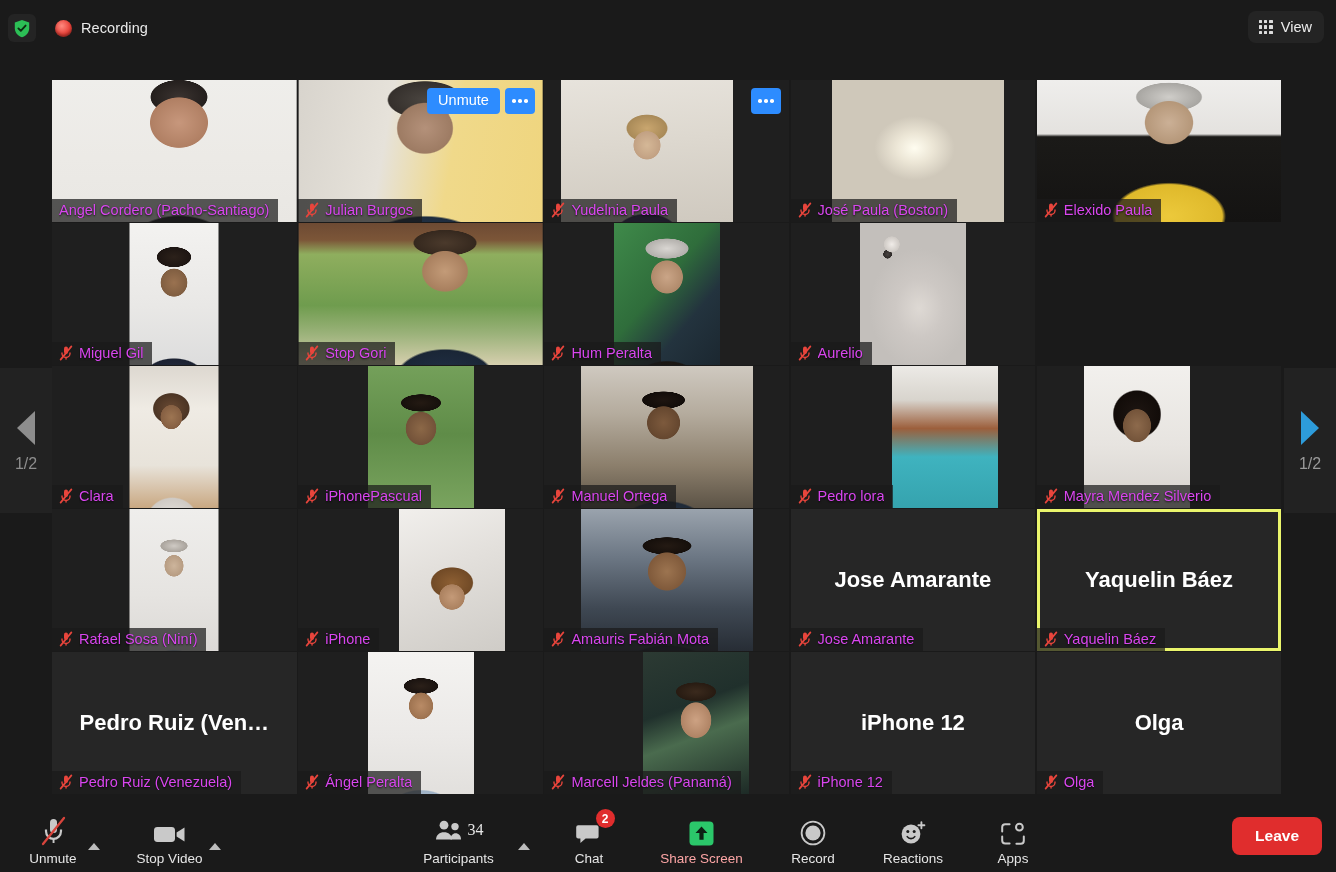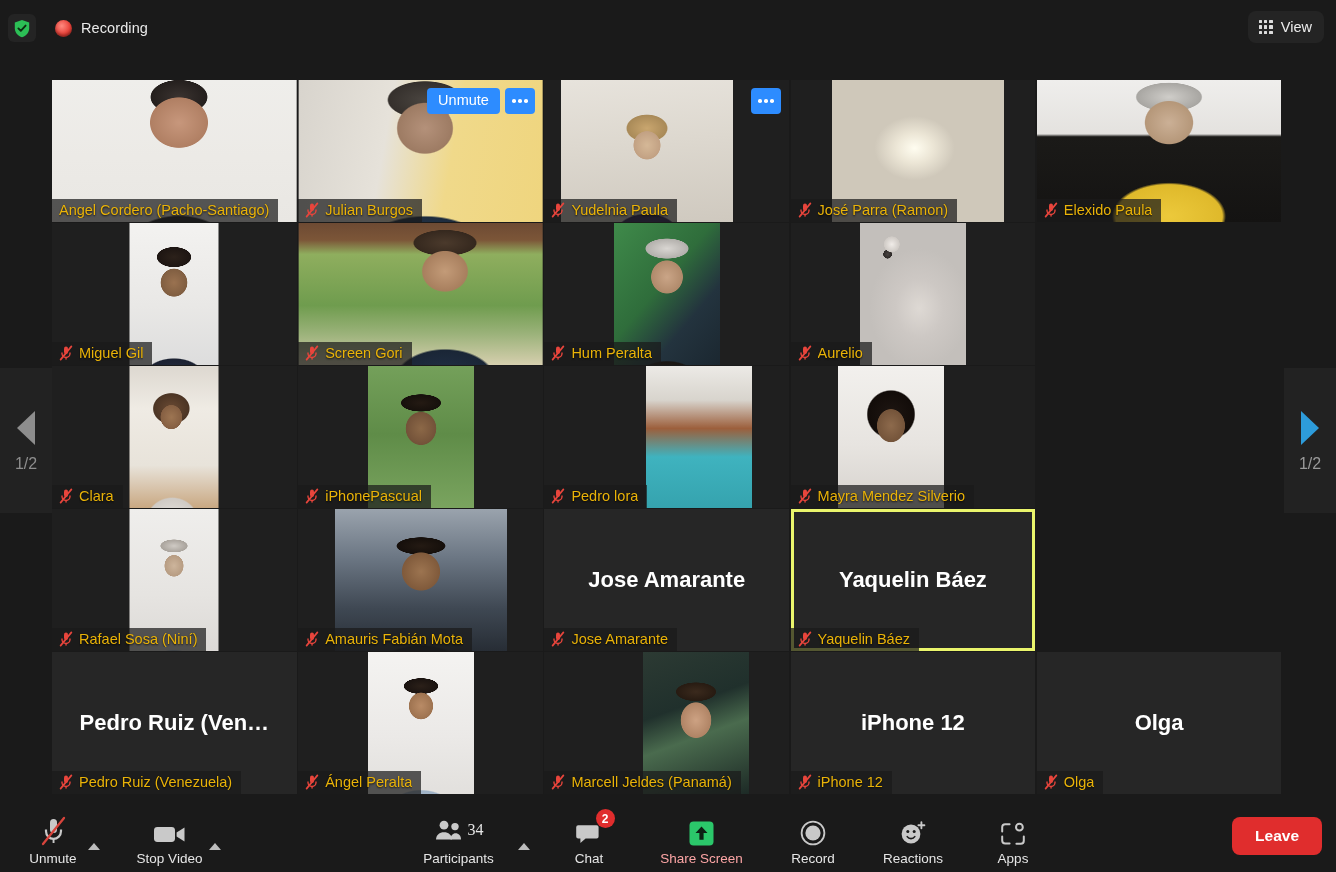--- a/index.html
+++ b/index.html
@@ -82,21 +82,21 @@
   
   .nameplate{
     position:absolute;left:0;bottom:0;
     display:flex;align-items:center;gap:6px;
     padding:3px 9px 4px 7px;
     background:rgba(26,26,26,.72);
     max-width:97%;
     box-sizing:border-box;
   }
   .nameplate .nm{
-    font-size:14.5px;color:#eab308;white-space:nowrap;
+    font-size:14.5px;color:#d946ef;white-space:nowrap;
     overflow:hidden;text-overflow:ellipsis;
     text-shadow:0 1px 2px rgba(0,0,0,.8);
   }
   
   .bigname{
     position:absolute;left:0;right:0;top:50%;transform:translateY(-50%);
     text-align:center;font-size:22px;font-weight:bold;color:#fff;
     padding:0 10px;white-space:nowrap;overflow:hidden;text-overflow:ellipsis;
     box-sizing:border-box;
   }
@@ -274,21 +274,21 @@
         <span class="mute">
           <svg width="14" height="16" viewBox="0 0 14 16">
               <g fill="#e8453c">
                 <rect x="5" y="1.4" width="4" height="7.6" rx="2"></rect>
                 <path d="M3 7.4v1.1a4 4 0 0 0 8 0V7.4" fill="none" stroke="#e8453c" stroke-width="1.4"></path>
                 <rect x="6.4" y="12" width="1.3" height="2.6"></rect>
               </g>
               <path d="M1.6 14.6 L12.4 1.4" stroke="#e8453c" stroke-width="1.7" stroke-linecap="round"></path>
             </svg>
         </span>
-        <span class="nm">José Parra (Ramon)</span>
+        <span class="nm">José Paula (Boston)</span>
       </div>
     </div>
 
     <div class="tile">
       <div class="feed w-full" style="background:
             linear-gradient(180deg,#efeeec 0%,#e4e2df 38%,#1b1a18 40%,#141312 100%);"></div>
       <div class="feed w-lg" style="left:54%;background:
             radial-gradient(ellipse 38px 34px at 50% 30%,#cbb096 0%,#b59779 62%,transparent 65%),
             radial-gradient(ellipse 46px 20px at 50% 12%,#cfcdc9 0%,#a8a6a2 70%,transparent 73%),
             radial-gradient(ellipse 74px 44px at 50% 96%,#ecc93b 0%,#dfb92b 72%,transparent 77%);"></div>
@@ -343,21 +343,21 @@
         <span class="mute">
           <svg width="14" height="16" viewBox="0 0 14 16">
               <g fill="#e8453c">
                 <rect x="5" y="1.4" width="4" height="7.6" rx="2"></rect>
                 <path d="M3 7.4v1.1a4 4 0 0 0 8 0V7.4" fill="none" stroke="#e8453c" stroke-width="1.4"></path>
                 <rect x="6.4" y="12" width="1.3" height="2.6"></rect>
               </g>
               <path d="M1.6 14.6 L12.4 1.4" stroke="#e8453c" stroke-width="1.7" stroke-linecap="round"></path>
             </svg>
         </span>
-        <span class="nm">Screen Gori</span>
+        <span class="nm">Stop Gori</span>
       </div>
     </div>
 
 
     <div class="tile">
       <div class="feed w-md" style="background:
             linear-gradient(130deg,#3f8a4a 0%,#2f6d3b 44%,#23333e 70%,#1b2730 100%);"></div>
       <div class="feed w-md" style="background:
             radial-gradient(ellipse 25px 26px at 50% 38%,#caa587 0%,#b08a6b 62%,transparent 65%),
             radial-gradient(ellipse 30px 14px at 50% 18%,#d9d6d2 0%,#b3b0ac 70%,transparent 73%),
@@ -439,20 +439,41 @@
                 <path d="M3 7.4v1.1a4 4 0 0 0 8 0V7.4" fill="none" stroke="#e8453c" stroke-width="1.4"></path>
                 <rect x="6.4" y="12" width="1.3" height="2.6"></rect>
               </g>
               <path d="M1.6 14.6 L12.4 1.4" stroke="#e8453c" stroke-width="1.7" stroke-linecap="round"></path>
             </svg>
         </span>
         <span class="nm">iPhonePascual</span>
       </div>
     </div>
 
+    <div class="tile">
+      <div class="feed w-lg" style="background:
+            linear-gradient(180deg,#cfc9c0 0%,#b4ab9d 34%,#8c7f6c 70%,#5c5346 100%);"></div>
+      <div class="feed w-lg" style="background:
+            radial-gradient(ellipse 26px 26px at 48% 40%,#7d5a3d 0%,#65472f 62%,transparent 65%),
+            radial-gradient(ellipse 30px 12px at 48% 24%,#1e1510 0%,#120c09 70%,transparent 73%),
+            radial-gradient(ellipse 62px 40px at 48% 116%,#2c3a4d 0%,#1f2a38 72%,transparent 76%);"></div>
+      <div class="nameplate">
+        <span class="mute">
+          <svg width="14" height="16" viewBox="0 0 14 16">
+              <g fill="#e8453c">
+                <rect x="5" y="1.4" width="4" height="7.6" rx="2"></rect>
+                <path d="M3 7.4v1.1a4 4 0 0 0 8 0V7.4" fill="none" stroke="#e8453c" stroke-width="1.4"></path>
+                <rect x="6.4" y="12" width="1.3" height="2.6"></rect>
+              </g>
+              <path d="M1.6 14.6 L12.4 1.4" stroke="#e8453c" stroke-width="1.7" stroke-linecap="round"></path>
+            </svg>
+        </span>
+        <span class="nm">Manuel Ortega</span>
+      </div>
+    </div>
 
     <div class="tile">
       <div class="feed w-md" style="left:63%;background:
             linear-gradient(180deg,#eceae6 0%,#d8d4cd 24%,#9c5f3c 44%,#3fb3bf 64%,#35a3ae 100%);"></div>
       <div class="nameplate">
         <span class="mute">
           <svg width="14" height="16" viewBox="0 0 14 16">
               <g fill="#e8453c">
                 <rect x="5" y="1.4" width="4" height="7.6" rx="2"></rect>
                 <path d="M3 7.4v1.1a4 4 0 0 0 8 0V7.4" fill="none" stroke="#e8453c" stroke-width="1.4"></path>
@@ -504,20 +525,40 @@
                 <path d="M3 7.4v1.1a4 4 0 0 0 8 0V7.4" fill="none" stroke="#e8453c" stroke-width="1.4"></path>
                 <rect x="6.4" y="12" width="1.3" height="2.6"></rect>
               </g>
               <path d="M1.6 14.6 L12.4 1.4" stroke="#e8453c" stroke-width="1.7" stroke-linecap="round"></path>
             </svg>
         </span>
         <span class="nm">Rafael Sosa (Niní)</span>
       </div>
     </div>
 
+    <div class="tile">
+      <div class="feed w-md" style="left:63%;background:
+            linear-gradient(160deg,#f1efec 0%,#e3e0dc 40%,#cfccc7 100%);"></div>
+      <div class="feed w-md" style="left:63%;background:
+            radial-gradient(ellipse 20px 20px at 50% 62%,#c49a78 0%,#ab815f 62%,transparent 65%),
+            radial-gradient(ellipse 30px 22px at 50% 52%,#8d5f33 0%,#714a26 68%,transparent 72%);"></div>
+      <div class="nameplate">
+        <span class="mute">
+          <svg width="14" height="16" viewBox="0 0 14 16">
+              <g fill="#e8453c">
+                <rect x="5" y="1.4" width="4" height="7.6" rx="2"></rect>
+                <path d="M3 7.4v1.1a4 4 0 0 0 8 0V7.4" fill="none" stroke="#e8453c" stroke-width="1.4"></path>
+                <rect x="6.4" y="12" width="1.3" height="2.6"></rect>
+              </g>
+              <path d="M1.6 14.6 L12.4 1.4" stroke="#e8453c" stroke-width="1.7" stroke-linecap="round"></path>
+            </svg>
+        </span>
+        <span class="nm">iPhone</span>
+      </div>
+    </div>
 
     <div class="tile">
       <div class="feed w-lg" style="background:
             linear-gradient(180deg,#9aa3ad 0%,#6c7784 34%,#3f4853 70%,#272d35 100%);"></div>
       <div class="feed w-lg" style="background:
             radial-gradient(ellipse 30px 30px at 50% 44%,#9c7450 0%,#805a3b 62%,transparent 65%),
             radial-gradient(ellipse 34px 12px at 50% 26%,#241a13 0%,#150f0b 70%,transparent 73%),
             radial-gradient(ellipse 66px 42px at 50% 118%,#1f2732 0%,#151b23 72%,transparent 76%);"></div>
       <div class="nameplate">
         <span class="mute">

